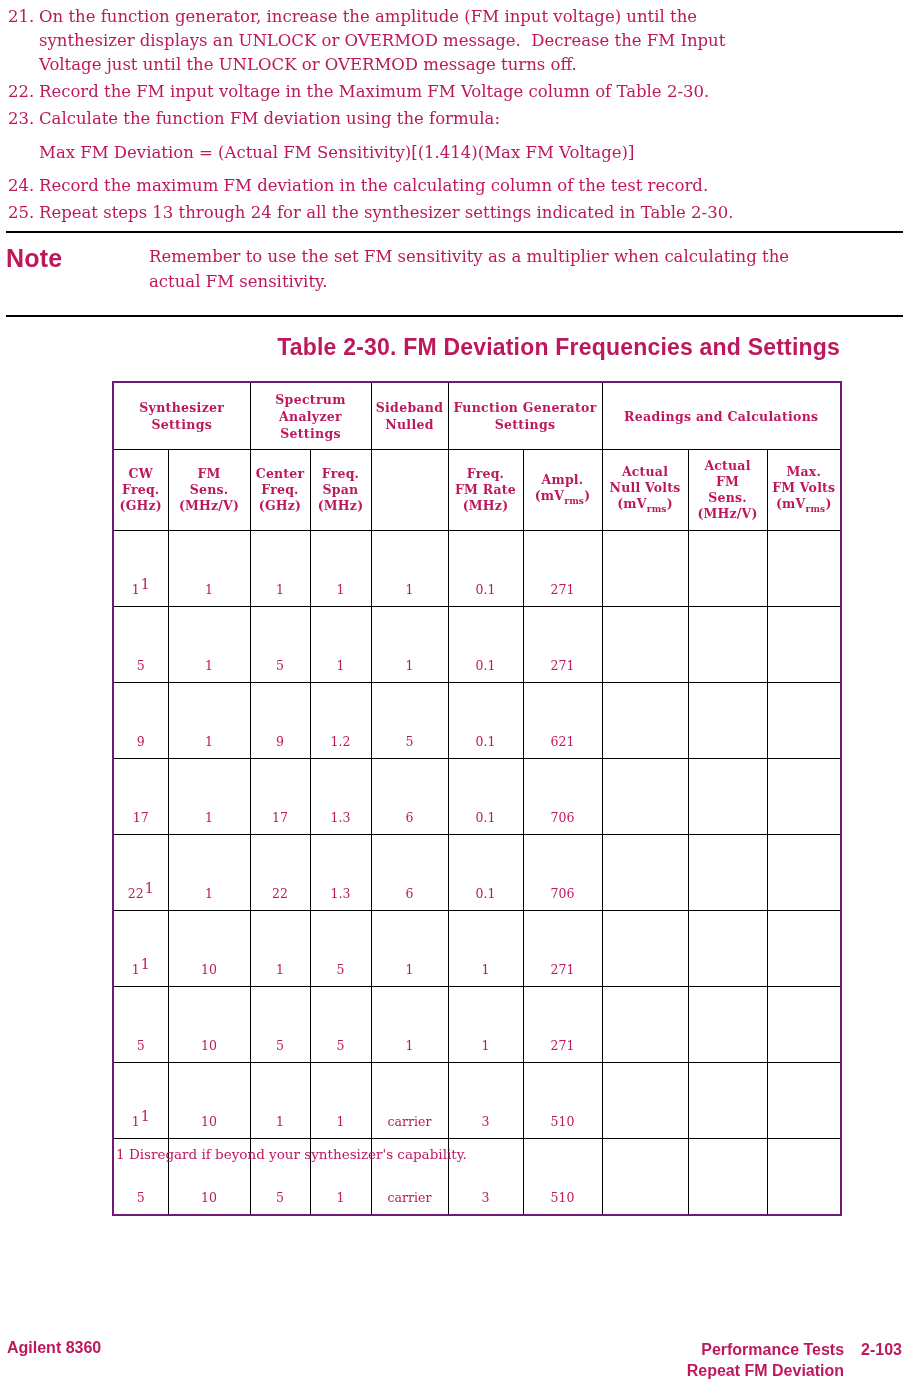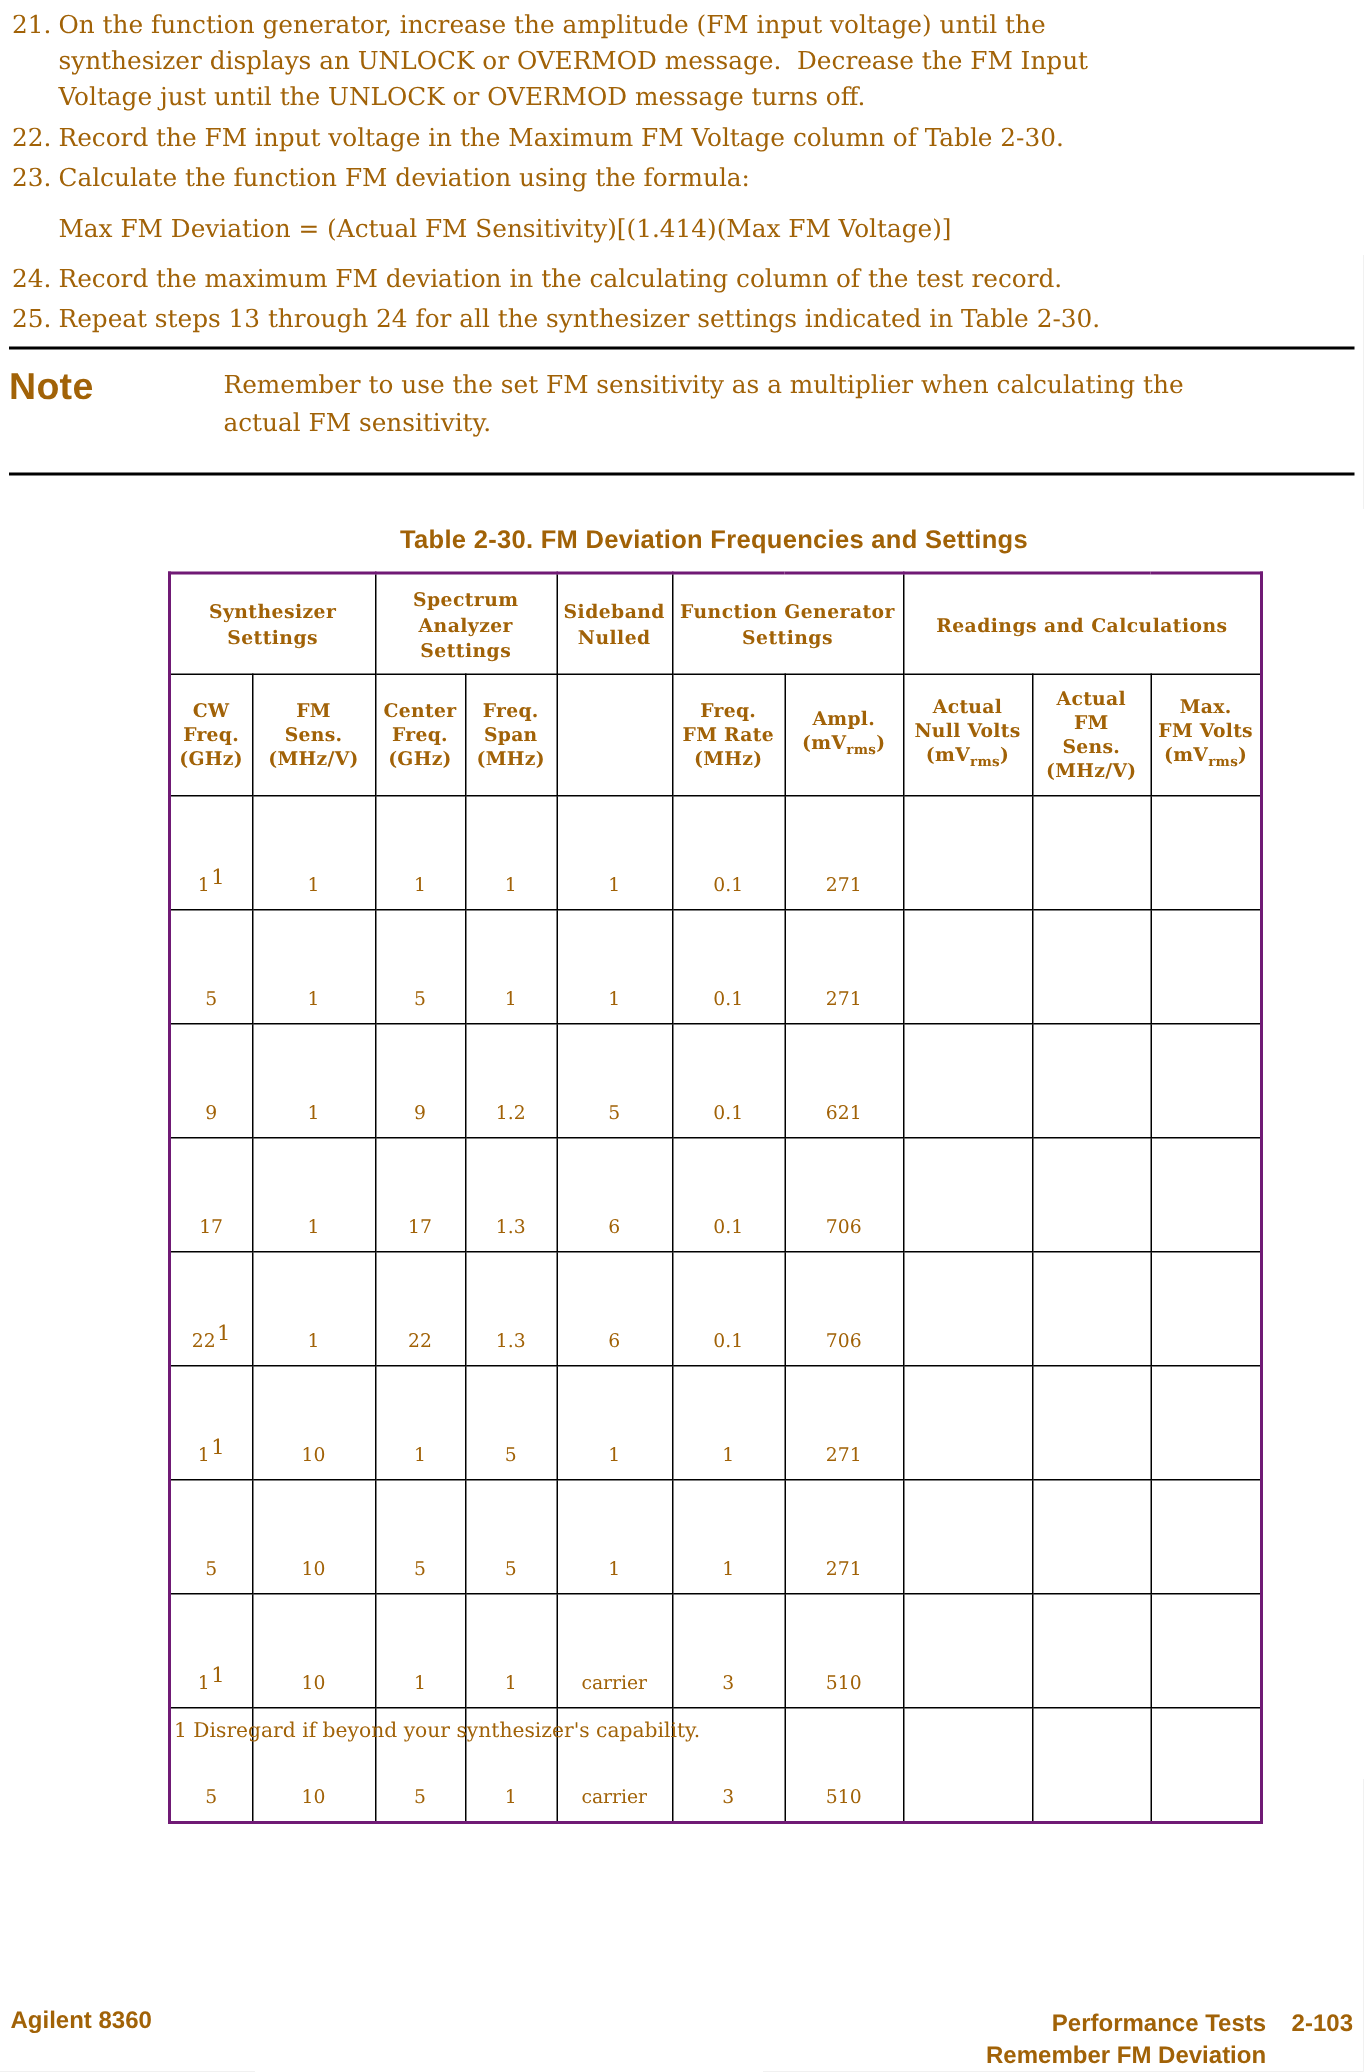--- a/index.html
+++ b/index.html
@@ -2,21 +2,21 @@
 <html><head>
 <meta charset="utf-8">
 <style>
   html, body { margin: 0; padding: 0; background: #e8e8e8; }
   .page {
     position: relative;
     width: 909px;
     height: 1381px;
     margin: 0 auto;
     background: #ffffff;
-    color: #a16207;
+    color: #be185d;
     font-family: "DejaVu Serif", serif;
     overflow: hidden;
   }
 
   
   .steps {
     position: absolute;
     top: 5px; left: 8px; right: 8px;
     font-size: 16.5px;
     line-height: 24px;
@@ -42,25 +42,25 @@
     font-family: "Liberation Sans", sans-serif;
     font-weight: bold;
     font-size: 25px;
     letter-spacing: 0.2px;
   }
   .note-text { font-size: 16.5px; line-height: 25px; }
 
   
   .table-title {
     position: absolute;
-    top: 350px; left: 112px; width: 728px;
-    text-align: center;
+    top: 334px; left: 112px; width: 728px;
+    text-align: right;
     font-family: "Liberation Sans", sans-serif;
     font-weight: bold;
-    font-size: 17px;
+    font-size: 23px;
     letter-spacing: 0.2px;
   }
   table.data-table {
     position: absolute;
     top: 381px; left: 112px;
     border-collapse: collapse;
     border: 2px solid #701a75;
     table-layout: fixed;
     font-family: "DejaVu Serif", serif;
   }
@@ -372,16 +372,16 @@
         </tr>
       </tbody>
   </table>
 
   <div class="footnote">1 Disregard if beyond your synthesizer's capability.</div>
 
   <div class="footer-left">Agilent 8360</div>
   <div class="footer-right">
     <span>Performance Tests</span>
     <span>2-103</span>
-    <span>Remember FM Deviation</span>
+    <span>Repeat FM Deviation</span>
   </div>
 
 </div>
 
 </body></html>

